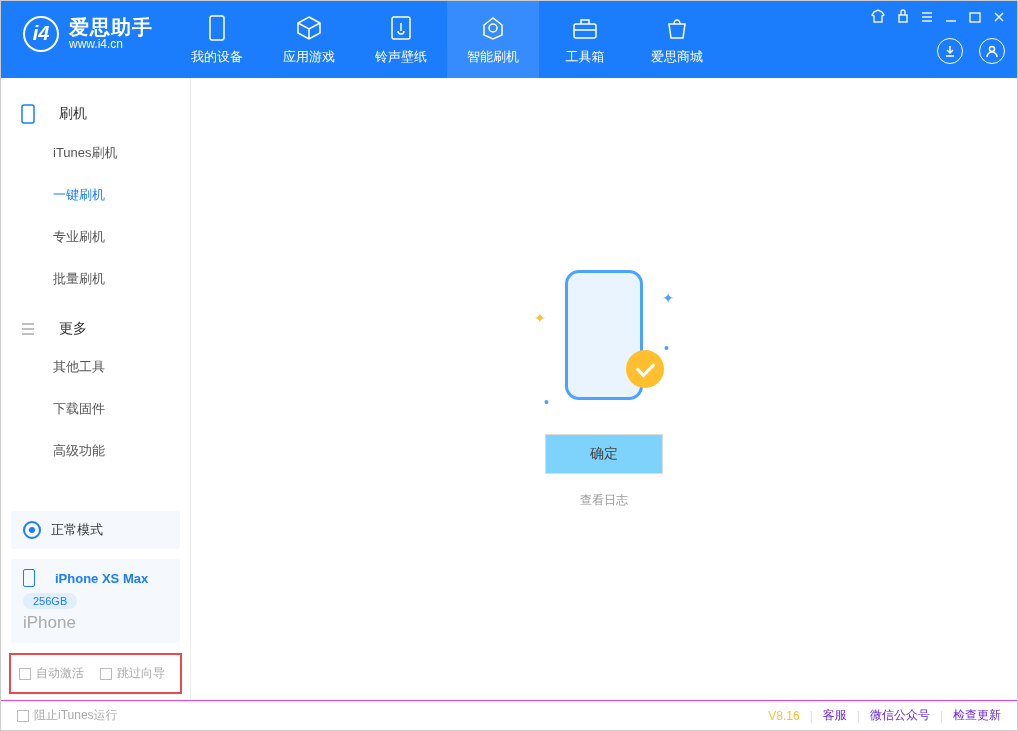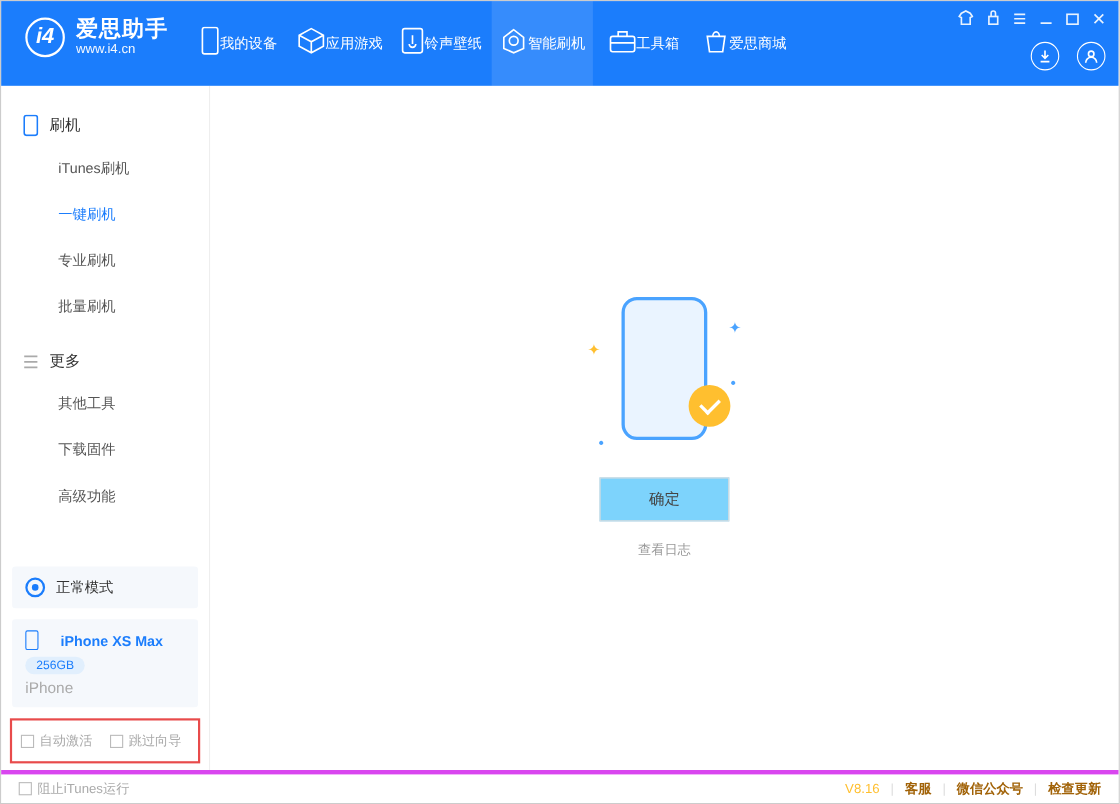--- a/index.html
+++ b/index.html
@@ -7,49 +7,49 @@
 
 
 .header { background: #1b7dfc; height: 77px; display: flex; align-items: stretch; color: #fff; position: relative; }
 .logo-area { display: flex; align-items: center; padding: 0 18px 12px 22px; }
 .logo-icon { width: 36px; height: 36px; border: 2.5px solid #fff; border-radius: 50%; display: flex; align-items: center; justify-content: center; font-weight: bold; font-size: 20px; margin-right: 10px; font-style: italic; }
 .logo-text { display: flex; flex-direction: column; line-height: 1.1; }
 .logo-text .name { font-size: 20px; font-weight: bold; letter-spacing: 1px; }
 .logo-text .url { font-size: 12px; opacity: 0.95; }
 
 .nav { display: flex; }
-.nav-item { width: 92px; display: flex; flex-direction: row; align-items: center; justify-content: center; cursor: pointer; position: relative; }
+.nav-item { width: 92px; display: flex; flex-direction: column; align-items: center; justify-content: center; cursor: pointer; position: relative; }
 .nav-item.active { background: rgba(255,255,255,0.12); }
 .nav-item .icon { height: 28px; display: flex; align-items: center; justify-content: center; margin-bottom: 6px; }
 .nav-item .lbl { font-size: 13px; }
 
 .header-right { position: absolute; right: 12px; top: 0; height: 100%; display: flex; flex-direction: column; align-items: flex-end; justify-content: space-between; padding: 8px 0 14px 0; }
 .win-controls { display: flex; gap: 12px; align-items: center; }
 .win-controls span { cursor: pointer; opacity: 0.9; }
 .header-icons { display: flex; gap: 16px; align-items: center; }
 .circ-icon { width: 26px; height: 26px; border: 1.8px solid #fff; border-radius: 50%; display: flex; align-items: center; justify-content: center; cursor: pointer; }
 
 
 .body { display: flex; height: calc(100% - 77px - 30px); }
 .sidebar { width: 190px; border-right: 1px solid #eee; padding-top: 18px; display: flex; flex-direction: column; }
-.side-section-title { display: flex; align-items: center; gap: 10px; padding: 8px 20px; color: #333; font-size: 14px; font-weight: 500; }
+.side-section-title { display: flex; align-items: center; gap: 24px; padding: 8px 20px; color: #333; font-size: 14px; font-weight: 500; }
 .side-items { padding-left: 52px; }
 .side-item { padding: 12px 0; font-size: 13px; color: #555; cursor: pointer; }
 .side-item.active { color: #1b7dfc; }
 
 .sidebar-bottom { margin-top: auto; }
 .status-box { background: #f5f8fc; margin: 10px; padding: 10px 12px; border-radius: 3px; display: flex; align-items: center; gap: 10px; font-size: 13px; color: #333; }
 .status-dot { width: 18px; height: 18px; border: 2px solid #1b7dfc; border-radius: 50%; position: relative; }
 .status-dot::after { content: ''; width: 6px; height: 6px; background: #1b7dfc; border-radius: 50%; position: absolute; top: 50%; left: 50%; transform: translate(-50%, -50%); }
 
 .device-box { background: #f5f8fc; margin: 0 10px 10px 10px; padding: 10px 12px; border-radius: 3px; }
 .device-name { font-size: 13px; font-weight: bold; color: #1b7dfc; display: flex; align-items: center; gap: 20px; }
 .device-name .phone-ico { width: 12px; height: 18px; border: 1.5px solid #1b7dfc; border-radius: 2px; position: relative; }
 .capacity-badge { display: inline-block; background: #e1effd; color: #1b7dfc; font-size: 11px; padding: 2px 10px; border-radius: 10px; margin-top: 6px; }
-.device-type { font-size: 14px; color: #aaa; margin-top: 4px; }
+.device-type { font-size: 17px; color: #aaa; margin-top: 4px; }
 
 .check-row { border: 2px solid #e84b4b; margin: 6px 8px; padding: 10px 8px; display: flex; gap: 16px; }
 .chk { display: flex; align-items: center; gap: 5px; font-size: 12px; color: #aaa; }
 .chk-box { width: 12px; height: 12px; border: 1px solid #bbb; }
 
 
 .main { flex: 1; display: flex; flex-direction: column; align-items: center; justify-content: center; }
 .success-illus { position: relative; width: 140px; height: 140px; margin-bottom: 24px; }
 .phone-shape { width: 78px; height: 130px; border: 3px solid #4aa3ff; border-radius: 14px; background: #eaf4ff; position: absolute; left: 50%; top: 0; transform: translateX(-50%); }
 .check-circle { width: 38px; height: 38px; background: #ffbf2f; border-radius: 50%; position: absolute; right: 10px; bottom: 22px; display: flex; align-items: center; justify-content: center; }
@@ -58,25 +58,25 @@
 .sparkle.s1 { left: 0; top: 40px; color: #ffbf2f; }
 .sparkle.s2 { right: 0; top: 20px; }
 .sparkle.s3 { right: 5px; top: 70px; }
 .sparkle.s4 { left: 10px; bottom: 0; }
 
 .success-msg { font-size: 18px; color: #333; margin-bottom: 26px; }
 .ok-btn { border: 1px solid #ddd; background: #7dd3fc; padding: 10px 44px; font-size: 14px; color: #444; cursor: pointer; margin-bottom: 18px; }
 .log-link { font-size: 12px; color: #999; cursor: pointer; }
 
 
-.footer { height: 30px; border-top: 4px solid #d946ef; display: flex; align-items: center; padding: 0 16px; font-size: 12px; color: #aaa; }
+.footer { height: 30px; border-top: 1px solid #d946ef; display: flex; align-items: center; padding: 0 16px; font-size: 12px; color: #aaa; }
 .footer .chk { color: #aaa; }
 .footer-right { margin-left: auto; display: flex; align-items: center; gap: 10px; }
 .footer-right .sep { color: #ddd; }
-.footer-link { color: #a16207; cursor: pointer; font-weight: bold; }
+.footer-link { color: #6d28d9; cursor: pointer; }
 .version { color: #ffbf2f; }
 
 
 .nav-svg { fill: none; stroke: #fff; stroke-width: 1.5; }
 </style>
 </head>
 <body>
 
 <div class="header">
   <div class="logo-area">

